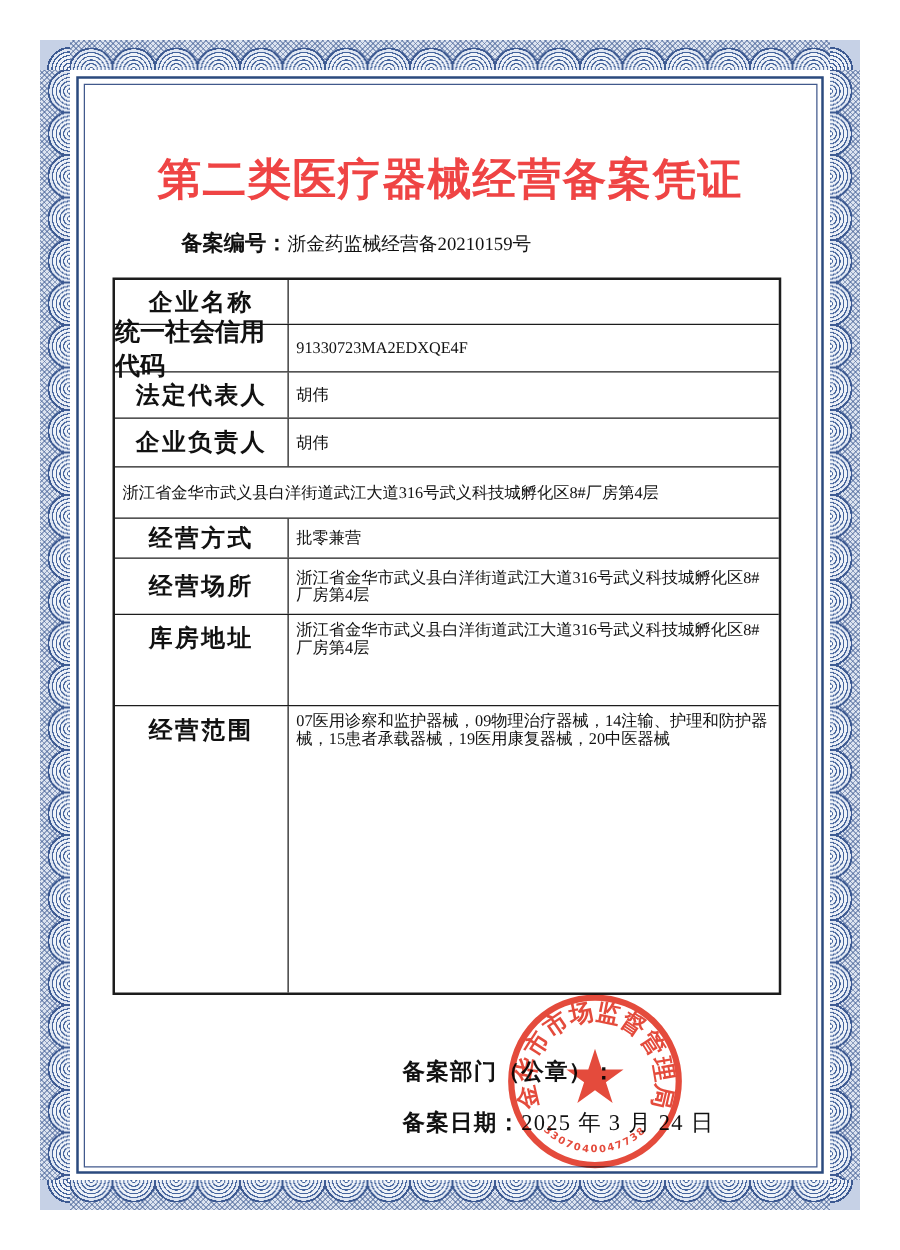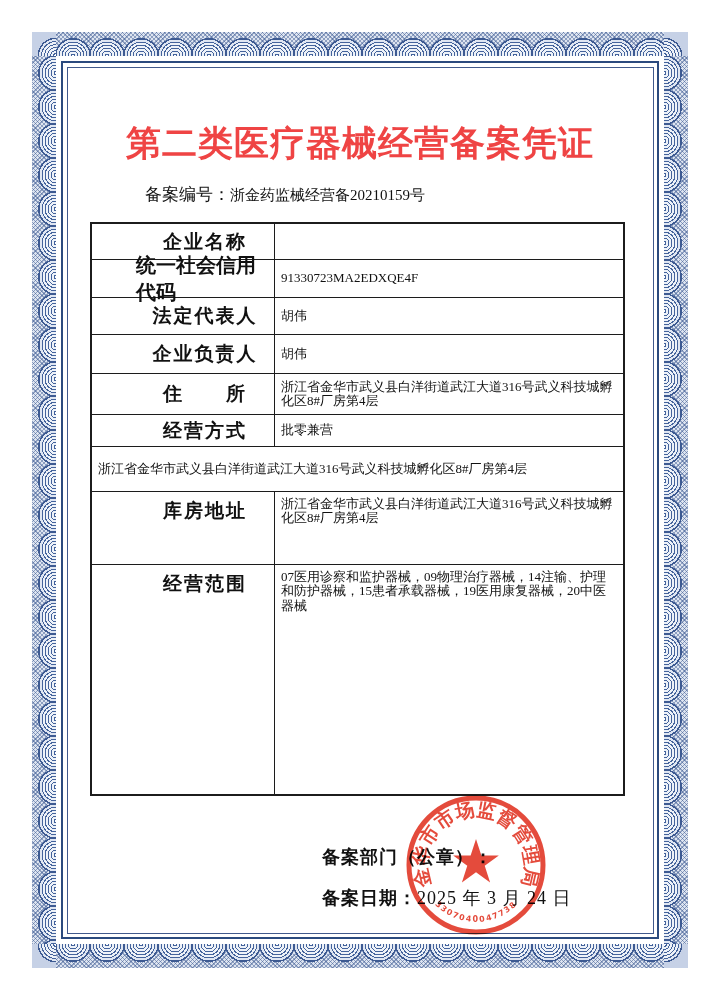--- a/index.html
+++ b/index.html
@@ -38,29 +38,29 @@
   .c-tr{right:32px;top:32px;background-image:radial-gradient(circle 26px at 0% 100%, #fff 0 2px,#44639c 2px 3px,#eef2f8 3px 5px,#44639c 5px 6px,#eef2f8 6px 8px,#44639c 8px 9px,#eef2f8 9px 11px,#44639c 11px 12px,#eef2f8 12px 14px,#44639c 14px 15px,#dfe6f2 15px 17px,#3d5a92 17px 18.5px,#c6d1e6 18.5px);}
   .c-bl{left:32px;bottom:32px;background-image:radial-gradient(circle 26px at 100% 0%, #fff 0 2px,#44639c 2px 3px,#eef2f8 3px 5px,#44639c 5px 6px,#eef2f8 6px 8px,#44639c 8px 9px,#eef2f8 9px 11px,#44639c 11px 12px,#eef2f8 12px 14px,#44639c 14px 15px,#dfe6f2 15px 17px,#3d5a92 17px 18.5px,#c6d1e6 18.5px);}
   .c-br{right:32px;bottom:32px;background-image:radial-gradient(circle 26px at 0% 0%, #fff 0 2px,#44639c 2px 3px,#eef2f8 3px 5px,#44639c 5px 6px,#eef2f8 6px 8px,#44639c 8px 9px,#eef2f8 9px 11px,#44639c 11px 12px,#eef2f8 12px 14px,#44639c 14px 15px,#dfe6f2 15px 17px,#3d5a92 17px 18.5px,#c6d1e6 18.5px);}
   .pin-outer{position:absolute;left:61px;right:61px;top:61px;bottom:61px;border:2.5px solid #2b4a7e;}
   .pin-inner{position:absolute;left:66.5px;right:66.5px;top:66.5px;bottom:66.5px;border:1.2px solid #41598c;}
 
   
   .title{position:absolute;top:120px;left:0;width:100%;text-align:center;
     font-size:35px;font-weight:700;color:#ef4444;letter-spacing:1px;}
   .reg-line{position:absolute;top:183px;left:145px;font-size:15px;}
-  .reg-label{font-weight:400;font-size:17px;}
+  .reg-label{font-weight:700;font-size:17px;}
   .reg-value{font-size:15px;margin-top:44px;}
 
   .info-table{position:absolute;left:90px;top:222px;width:535px;border:2px solid #1c1c1c;box-sizing:border-box;}
   .trow{display:flex;border-bottom:1.5px solid #1c1c1c;box-sizing:border-box;}
   .trow:last-child{border-bottom:none;}
   .tlabel{width:139px;flex:0 0 139px;border-right:1.5px solid #1c1c1c;box-sizing:border-box;
     display:flex;align-items:center;justify-content:center;
-    font-weight:700;font-size:19px;letter-spacing:2px;margin-left:44px;}
+    font-weight:700;font-size:19px;letter-spacing:2px;}
   .tvalue{flex:1;display:flex;align-items:center;box-sizing:border-box;
     padding:2px 6px;font-size:13px;line-height:1.1;}
   .trow:nth-child(1){height:36px}
   .trow:nth-child(2){height:38px}
   .trow:nth-child(2) .tlabel{font-size:20px;letter-spacing:0;}
   .trow:nth-child(3){height:37px}
   .trow:nth-child(4){height:39px}
   .trow:nth-child(5){height:41px}
   .trow:nth-child(6){height:32px}
   .trow:nth-child(7){height:45px}
@@ -113,30 +113,30 @@
       <div class="tlabel">法定代表人</div>
       <div class="tvalue">胡伟</div>
     </div>
 
     <div class="trow">
       <div class="tlabel">企业负责人</div>
       <div class="tvalue">胡伟</div>
     </div>
 
     <div class="trow">
-      <div class="tlabel">住　　所</div>
       <div class="tvalue">浙江省金华市武义县白洋街道武江大道316号武义科技城孵化区8#厂房第4层</div>
     </div>
 
     <div class="trow">
       <div class="tlabel">经营方式</div>
       <div class="tvalue">批零兼营</div>
     </div>
 
     <div class="trow">
+      <div class="tlabel">经营场所</div>
       <div class="tvalue">浙江省金华市武义县白洋街道武江大道316号武义科技城孵化区8#厂房第4层</div>
     </div>
 
     <div class="trow">
       <div class="tlabel">库房地址</div>
       <div class="tvalue">浙江省金华市武义县白洋街道武江大道316号武义科技城孵化区8#厂房第4层</div>
     </div>
 
     <div class="trow">
       <div class="tlabel">经营范围</div>

